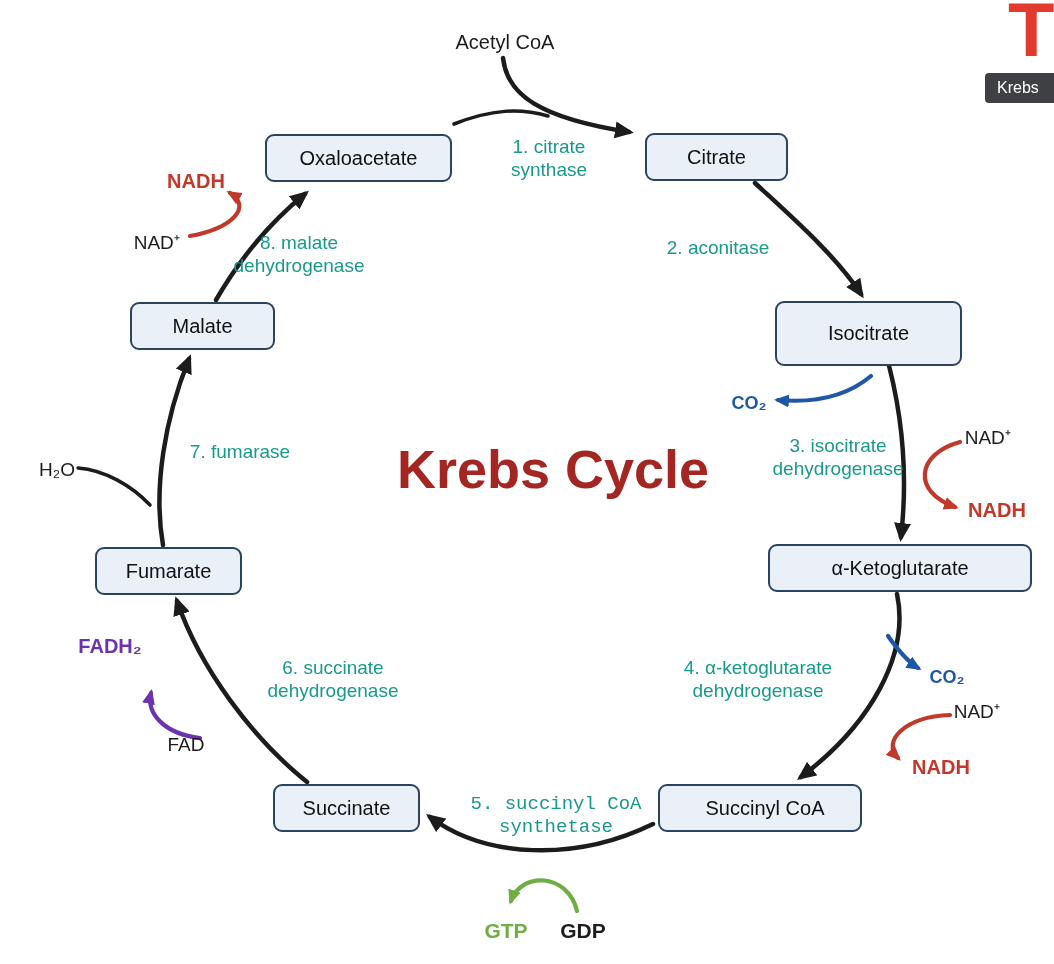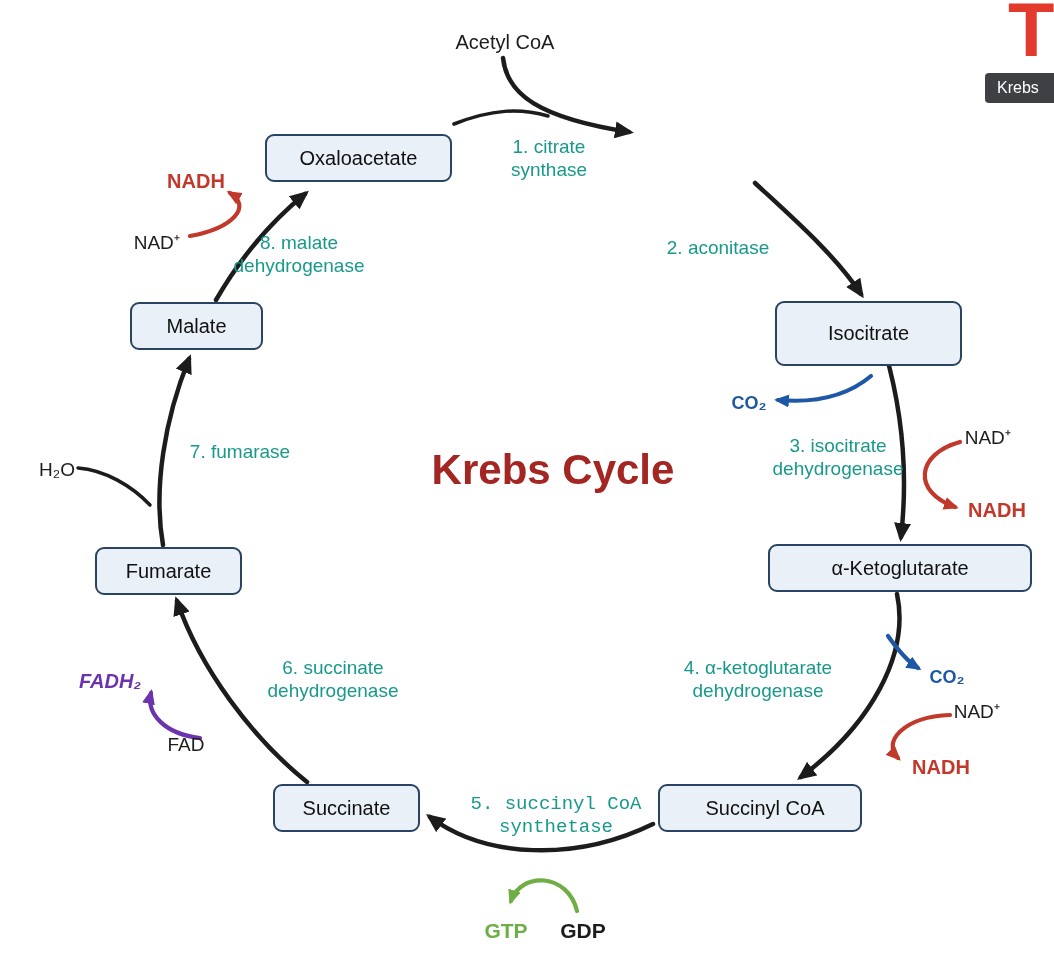--- a/index.html
+++ b/index.html
@@ -34,21 +34,21 @@
     text-align:center;
     line-height:1.22;
   }
   .enzyme { color:#18998b; font-size:19px; }
   .plain  { color:#1c1c1c; font-size:19px; }
   .nadh   { color:#c0392b; font-weight:bold; font-size:20px; }
   .co2    { color:#1d57a5; font-weight:bold; font-size:18px; }
   .fadh2  { color:#6b34ae; font-weight:bold; font-size:20px; }
   .gtp    { color:#6fae44; font-weight:bold; font-size:21px; }
   .gdp    { color:#1c1c1c; font-weight:bold; font-size:21px; }
-  .title  { color:#a32622; font-weight:bold; font-size:42px; white-space:nowrap; }
+  .title  { color:#a32622; font-weight:bold; font-size:54px; white-space:nowrap; }
   .logo {
     position:absolute;
     color:#e23a2c; font-weight:bold; font-size:76px; line-height:1;
   }
   .tooltip {
     position:absolute;
     background:#3f4043; color:#ffffff;
     font-size:16px; padding:6px 12px;
     border-radius:4px; white-space:nowrap;
     width:130px;
@@ -92,47 +92,48 @@
     <path class="red" d="M 190 236 C 234 228, 252 206, 230 193" marker-end="url(#mk-red)"></path>
     <path class="blue" d="M 871 376 C 846 397, 812 403, 778 400" marker-end="url(#mk-blue)"></path>
     <path class="red" d="M 960 442 C 916 454, 912 492, 955 507" marker-end="url(#mk-red)"></path>
     <path class="blue" d="M 888 636 C 900 653, 910 663, 918 668" marker-end="url(#mk-blue)"></path>
     <path class="red" d="M 950 715 C 903 717, 882 742, 898 758" marker-end="url(#mk-red)"></path>
     <path class="green" d="M 577 911 C 568 873, 521 871, 511 901" marker-end="url(#mk-green)"></path>
     <path class="purple" d="M 200 738 C 165 734, 146 714, 151 693" marker-end="url(#mk-purple)"></path>
   </svg>
 
   <div class="node" style="left:265px; top:134px; width:187px; height:48px;">Oxaloacetate</div>
+  <div class="node" style="left:645px; top:133px; width:143px; height:48px;">Citrate</div>
   <div class="node" style="left:775px; top:301px; width:187px; height:65px;">Isocitrate</div>
   <div class="node" style="left:768px; top:544px; width:264px; height:48px;">α-Ketoglutarate</div>
   <div class="node" style="left:658px; top:784px; width:204px; height:48px;padding-left:10px;">Succinyl CoA</div>
   <div class="node" style="left:273px; top:784px; width:147px; height:48px;">Succinate</div>
   <div class="node" style="left:95px; top:547px; width:147px; height:48px;">Fumarate</div>
-  <div class="node" style="left:130px; top:302px; width:133px; height:48px;">Malate</div>
+  <div class="node" style="left:130px; top:302px; width:145px; height:48px;">Malate</div>
 
   <div class="lbl enzyme" style="left:549px; top:158px;">1. citrate
 synthase</div>
   <div class="lbl enzyme" style="left:718px; top:248px;">2. aconitase</div>
   <div class="lbl enzyme" style="left:838px; top:457px;">3. isocitrate
 dehydrogenase</div>
   <div class="lbl enzyme" style="left:758px; top:679px;">4. α-ketoglutarate
 dehydrogenase</div>
   <div class="lbl enzyme" style="left:556px; top:816px;font-family:Liberation Mono, monospace;">5. succinyl CoA
 synthetase</div>
   <div class="lbl enzyme" style="left:333px; top:679px;">6. succinate
 dehydrogenase</div>
   <div class="lbl enzyme" style="left:240px; top:452px;">7. fumarase</div>
   <div class="lbl enzyme" style="left:299px; top:254px;">8. malate
 dehydrogenase</div>
 
   <div class="lbl plain" style="left:505px; top:42px; font-size:20px;">Acetyl CoA</div>
   <div class="lbl nadh" style="left:196px; top:181px;">NADH</div>
   <div class="lbl plain" style="left:157px; top:243px;">NAD⁺</div>
   <div class="lbl plain" style="left:57px;  top:470px;">H₂O</div>
-  <div class="lbl fadh2" style="left:110px; top:681px;font-style:italic;">FADH₂</div>
+  <div class="lbl fadh2" style="left:110px; top:646px;">FADH₂</div>
   <div class="lbl plain" style="left:186px; top:745px;">FAD</div>
   <div class="lbl gtp" style="left:506px; top:931px;">GTP</div>
   <div class="lbl gdp" style="left:583px; top:931px;">GDP</div>
   <div class="lbl co2" style="left:749px; top:404px;">CO₂</div>
   <div class="lbl plain" style="left:988px; top:438px;">NAD⁺</div>
   <div class="lbl nadh" style="left:997px; top:510px;">NADH</div>
   <div class="lbl co2" style="left:947px; top:678px;">CO₂</div>
   <div class="lbl plain" style="left:977px; top:712px;">NAD⁺</div>
   <div class="lbl nadh" style="left:941px; top:767px;">NADH</div>
 

